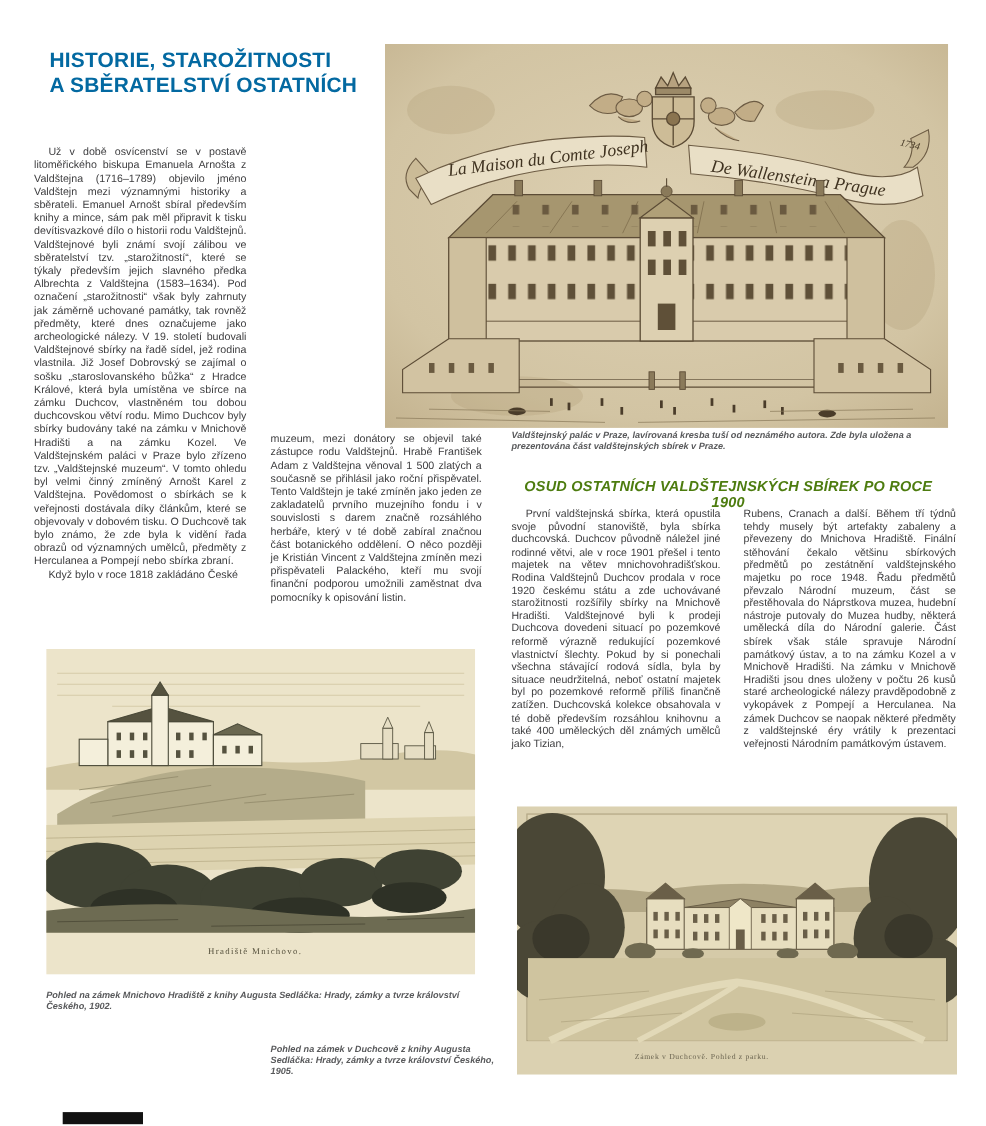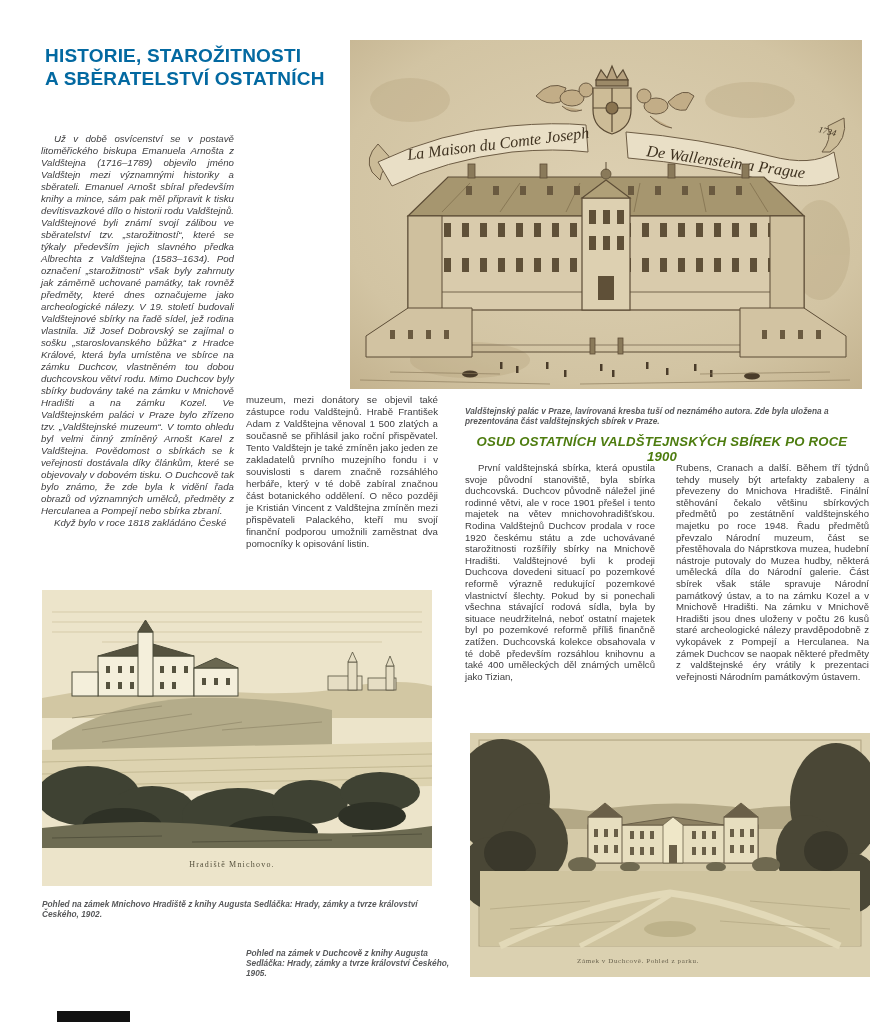--- a/index.html
+++ b/index.html
@@ -38,21 +38,21 @@
 </head>
 <body>
 
 <div class="page">
 
   <div class="main-title">
     <div>HISTORIE, STAROŽITNOSTI</div>
     <div>A SBĚRATELSTVÍ OSTATNÍCH</div>
   </div>
 
-  <div class="body-col" style="left:41px; top:133px; width:193px;font-style:italic;">
+  <div class="body-col" style="left:31px; top:133px; width:193px;">
     <p class="indent">Už v době osvícenství se v postavě litoměřického biskupa Emanuela Arnošta z Valdštejna (1716–1789) objevilo jméno Valdštejn mezi významnými historiky a sběrateli. Emanuel Arnošt sbíral především knihy a mince, sám pak měl připravit k tisku devítisvazkové dílo o historii rodu Valdštejnů. Valdštejnové byli známí svojí zálibou ve sběratelství tzv. „starožitností“, které se týkaly především jejich slavného předka Albrechta z Valdštejna (1583–1634). Pod označení „starožitnosti“ však byly zahrnuty jak záměrně uchované památky, tak rovněž předměty, které dnes označujeme jako archeologické nálezy. V 19. století budovali Valdštejnové sbírky na řadě sídel, jež rodina vlastnila. Již Josef Dobrovský se zajímal o sošku „staroslovanského bůžka“ z Hradce Králové, která byla umístěna ve sbírce na zámku Duchcov, vlastněném tou dobou duchcovskou větví rodu. Mimo Duchcov byly sbírky budovány také na zámku v Mnichově Hradišti a na zámku Kozel. Ve Valdštejnském paláci v Praze bylo zřízeno tzv. „Valdštejnské muzeum“. V tomto ohledu byl velmi činný zmíněný Arnošt Karel z Valdštejna. Povědomost o sbírkách se k veřejnosti dostávala díky článkům, které se objevovaly v dobovém tisku. O Duchcově tak bylo známo, že zde byla k vidění řada obrazů od významných umělců, předměty z Herculanea a Pompejí nebo sbírka zbraní.</p>
     <p class="indent">Když bylo v roce 1818 zakládáno České</p>
   </div>
 
   <div class="body-col" style="left:246px; top:394px; width:192px;">
     <p>muzeum, mezi donátory se objevil také zástupce rodu Valdštejnů. Hrabě František Adam z Valdštejna věnoval 1 500 zlatých a současně se přihlásil jako roční přispěvatel. Tento Valdštejn je také zmíněn jako jeden ze zakladatelů prvního muzejního fondu i v souvislosti s darem značně rozsáhlého herbáře, který v té době zabíral značnou část botanického oddělení. O něco později je Kristián Vincent z Valdštejna zmíněn mezi přispěvateli Palackého, kteří mu svojí finanční podporou umožnili zaměstnat dva pomocníky k opisování listin.</p>
   </div>
 
   <div class="figure" style="left:350px; top:40px; width:512px; height:349px;">
     <svg width="512" height="349" viewBox="0 0 512 349">
@@ -194,21 +194,21 @@
         <g stroke="#8a7a5a" stroke-width="0.8" opacity="0.8">
           <line x1="10" y1="340" x2="200" y2="344"></line>
             <line x1="230" y1="344" x2="500" y2="340"></line>
           <line x1="40" y1="332" x2="150" y2="334"></line>
             <line x1="350" y1="334" x2="480" y2="332"></line>
         </g>
       </g>
     </svg>
   </div>
 
-  <div class="caption" style="left:465px; top:406px; width:382px;">Valdštejnský palác v Praze, lavírovaná kresba tuší od neznámého autora. Zde byla uložena a prezentována část valdštejnských sbírek v Praze.</div>
+  <div class="caption" style="left:465px; top:390px; width:382px;">Valdštejnský palác v Praze, lavírovaná kresba tuší od neznámého autora. Zde byla uložena a prezentována část valdštejnských sbírek v Praze.</div>
 
   <div class="s2-heading">OSUD OSTATNÍCH VALDŠTEJNSKÝCH SBÍREK PO ROCE 1900</div>
 
   <div class="body-col s2-col" style="left:465px; top:462px; width:190px;">
     <p class="indent">První valdštejnská sbírka, která opustila svoje původní stanoviště, byla sbírka duchcovská. Duchcov původně náležel jiné rodinné větvi, ale v roce 1901 přešel i tento majetek na větev mnichovohradišťskou. Rodina Valdštejnů Duchcov prodala v roce 1920 českému státu a zde uchovávané starožitnosti rozšířily sbírky na Mnichově Hradišti. Valdštejnové byli k prodeji Duchcova dovedeni situací po pozemkové reformě výrazně redukující pozemkové vlastnictví šlechty. Pokud by si ponechali všechna stávající rodová sídla, byla by situace neudržitelná, neboť ostatní majetek byl po pozemkové reformě příliš finančně zatížen. Duchcovská kolekce obsahovala v té době především rozsáhlou knihovnu a také 400 uměleckých děl známých umělců jako Tizian,</p>
   </div>
   <div class="body-col s2-col" style="left:664px; top:462px; width:193px;margin-left:12px;">
     <p>Rubens, Cranach a další. Během tří týdnů tehdy musely být artefakty zabaleny a převezeny do Mnichova Hradiště. Finální stěhování čekalo většinu sbírkových předmětů po zestátnění valdštejnského majetku po roce 1948. Řadu předmětů převzalo Národní muzeum, část se přestěhovala do Náprstkova muzea, hudební nástroje putovaly do Muzea hudby, některá umělecká díla do Národní galerie. Část sbírek však stále spravuje Národní památkový ústav, a to na zámku Kozel a v Mnichově Hradišti. Na zámku v Mnichově Hradišti jsou dnes uloženy v počtu 26 kusů staré archeologické nálezy pravděpodobně z vykopávek z Pompejí a Herculanea. Na zámek Duchcov se naopak některé předměty z valdštejnské éry vrátily k prezentaci veřejnosti Národním památkovým ústavem.</p>
   </div>
 

